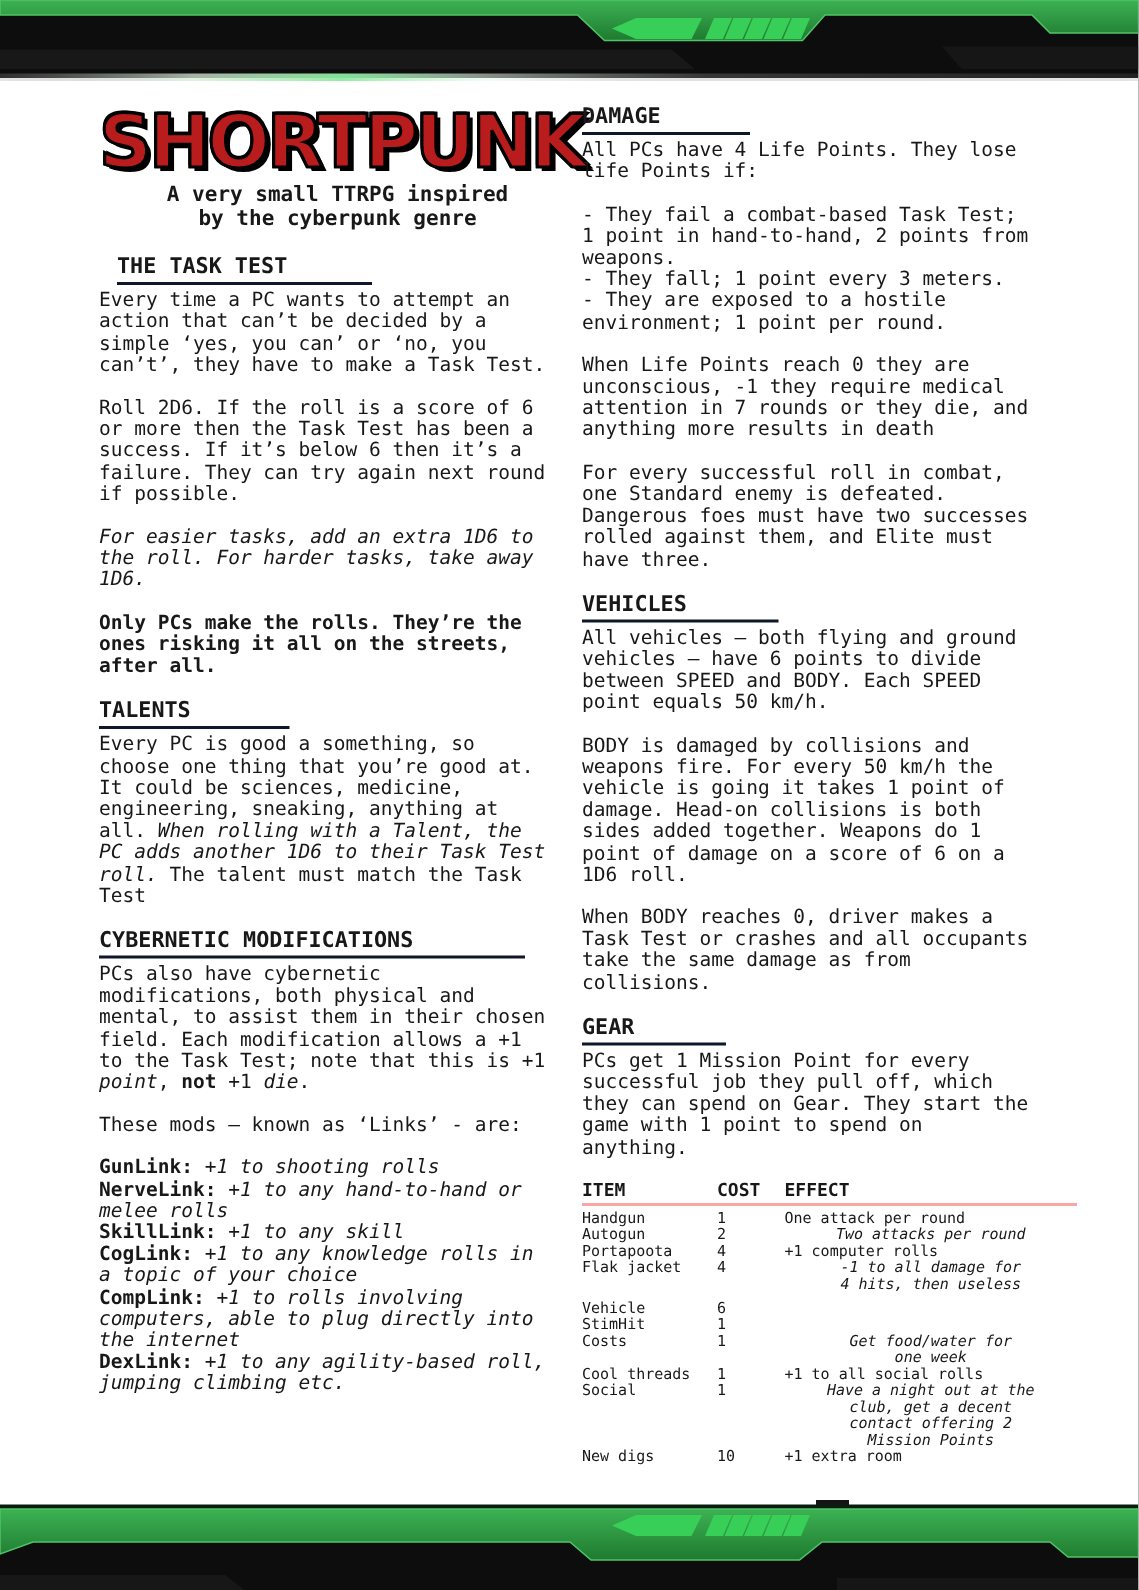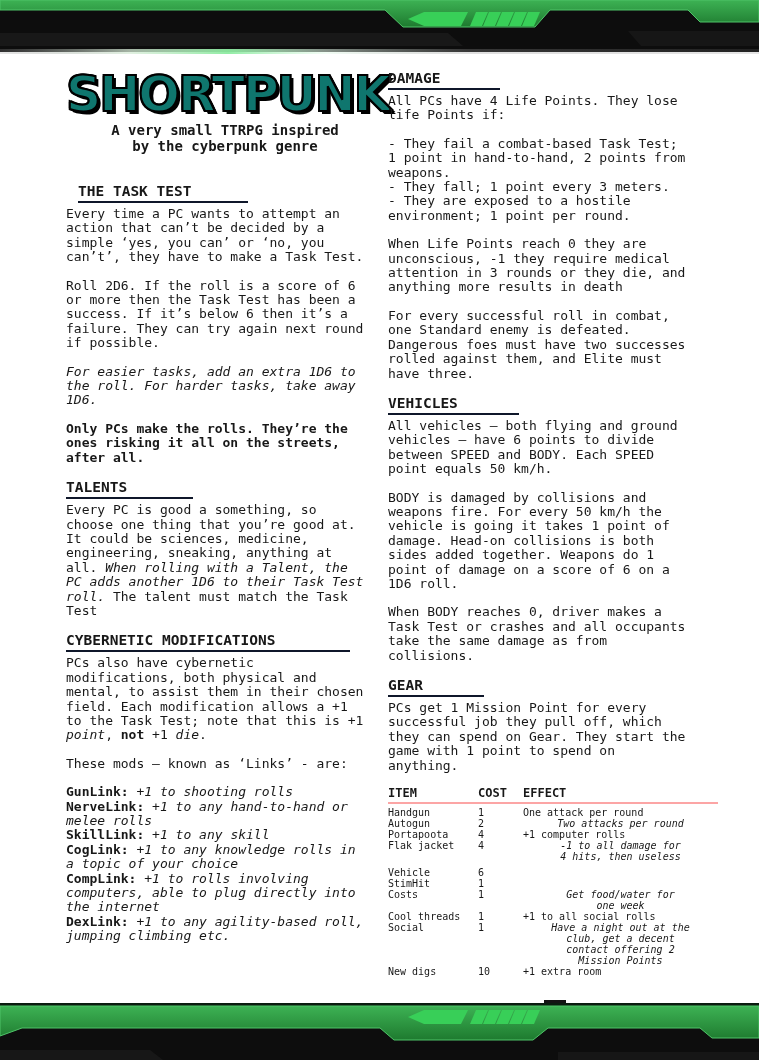--- a/index.html
+++ b/index.html
@@ -13,24 +13,24 @@
   .banner.bottom { top:998px; }
 
   .col { position:absolute; top:64px; }
   .col.left  { left:66px;  width:318px; }
   .col.right { left:388px; width:330px; }
 
   .logo {
     margin-top:8px; text-align:center; white-space:nowrap;
     font-family:"DejaVu Sans","Liberation Sans",sans-serif;
     font-weight:bold; font-size:49px; line-height:46px; letter-spacing:-2px;
-    color:#0f766e; -webkit-text-stroke:2px #000;
+    color:#b91c1c; -webkit-text-stroke:2px #000;
     text-shadow:3px 3px 0 #000, -1px -1px 0 #000, 1px -1px 0 #000, -1px 1px 0 #000;
   }
-  .subtitle { margin:4px 0 29px; text-align:center; font-weight:bold;
+  .subtitle { margin:4px 0 16px; text-align:center; font-weight:bold;
               font-size:14px; line-height:16px; white-space:pre-line; }
 
   h2 { margin:0 0 4px; font-size:14.5px; line-height:17px; font-weight:bold; }
   h2 .hd { display:inline-block; border-bottom:2px solid #0f172a; padding-bottom:1px; }
   .hd.w-tasktest { min-width:170px;margin-left:12px; } .hd.w-talents { min-width:127px; }
   .hd.w-cyber { min-width:284px; }   .hd.w-damage { min-width:112px; }
   .hd.w-vehicles { min-width:131px; } .hd.w-gear { min-width:96px; }
 
   p, .links-item { font-size:13px; line-height:14.4px; white-space:pre-line; margin:0 0 14px; }
   .links-item { margin:0; }
@@ -152,21 +152,21 @@
       <p>All PCs have 4 Life Points. They lose
 life Points if:</p>
       <p>- They fail a combat-based Task Test;
 1 point in hand-to-hand, 2 points from
 weapons.
 - They fall; 1 point every 3 meters.
 - They are exposed to a hostile
 environment; 1 point per round.</p>
       <p>When Life Points reach 0 they are
 unconscious, -1 they require medical
-attention in 3 rounds or they die, and
+attention in 7 rounds or they die, and
 anything more results in death</p>
       <p>For every successful roll in combat,
 one Standard enemy is defeated.
 Dangerous foes must have two successes
 rolled against them, and Elite must
 have three.</p>
     </section>
 
     <section>
       <h2><span class="hd w-vehicles">VEHICLES</span></h2>

